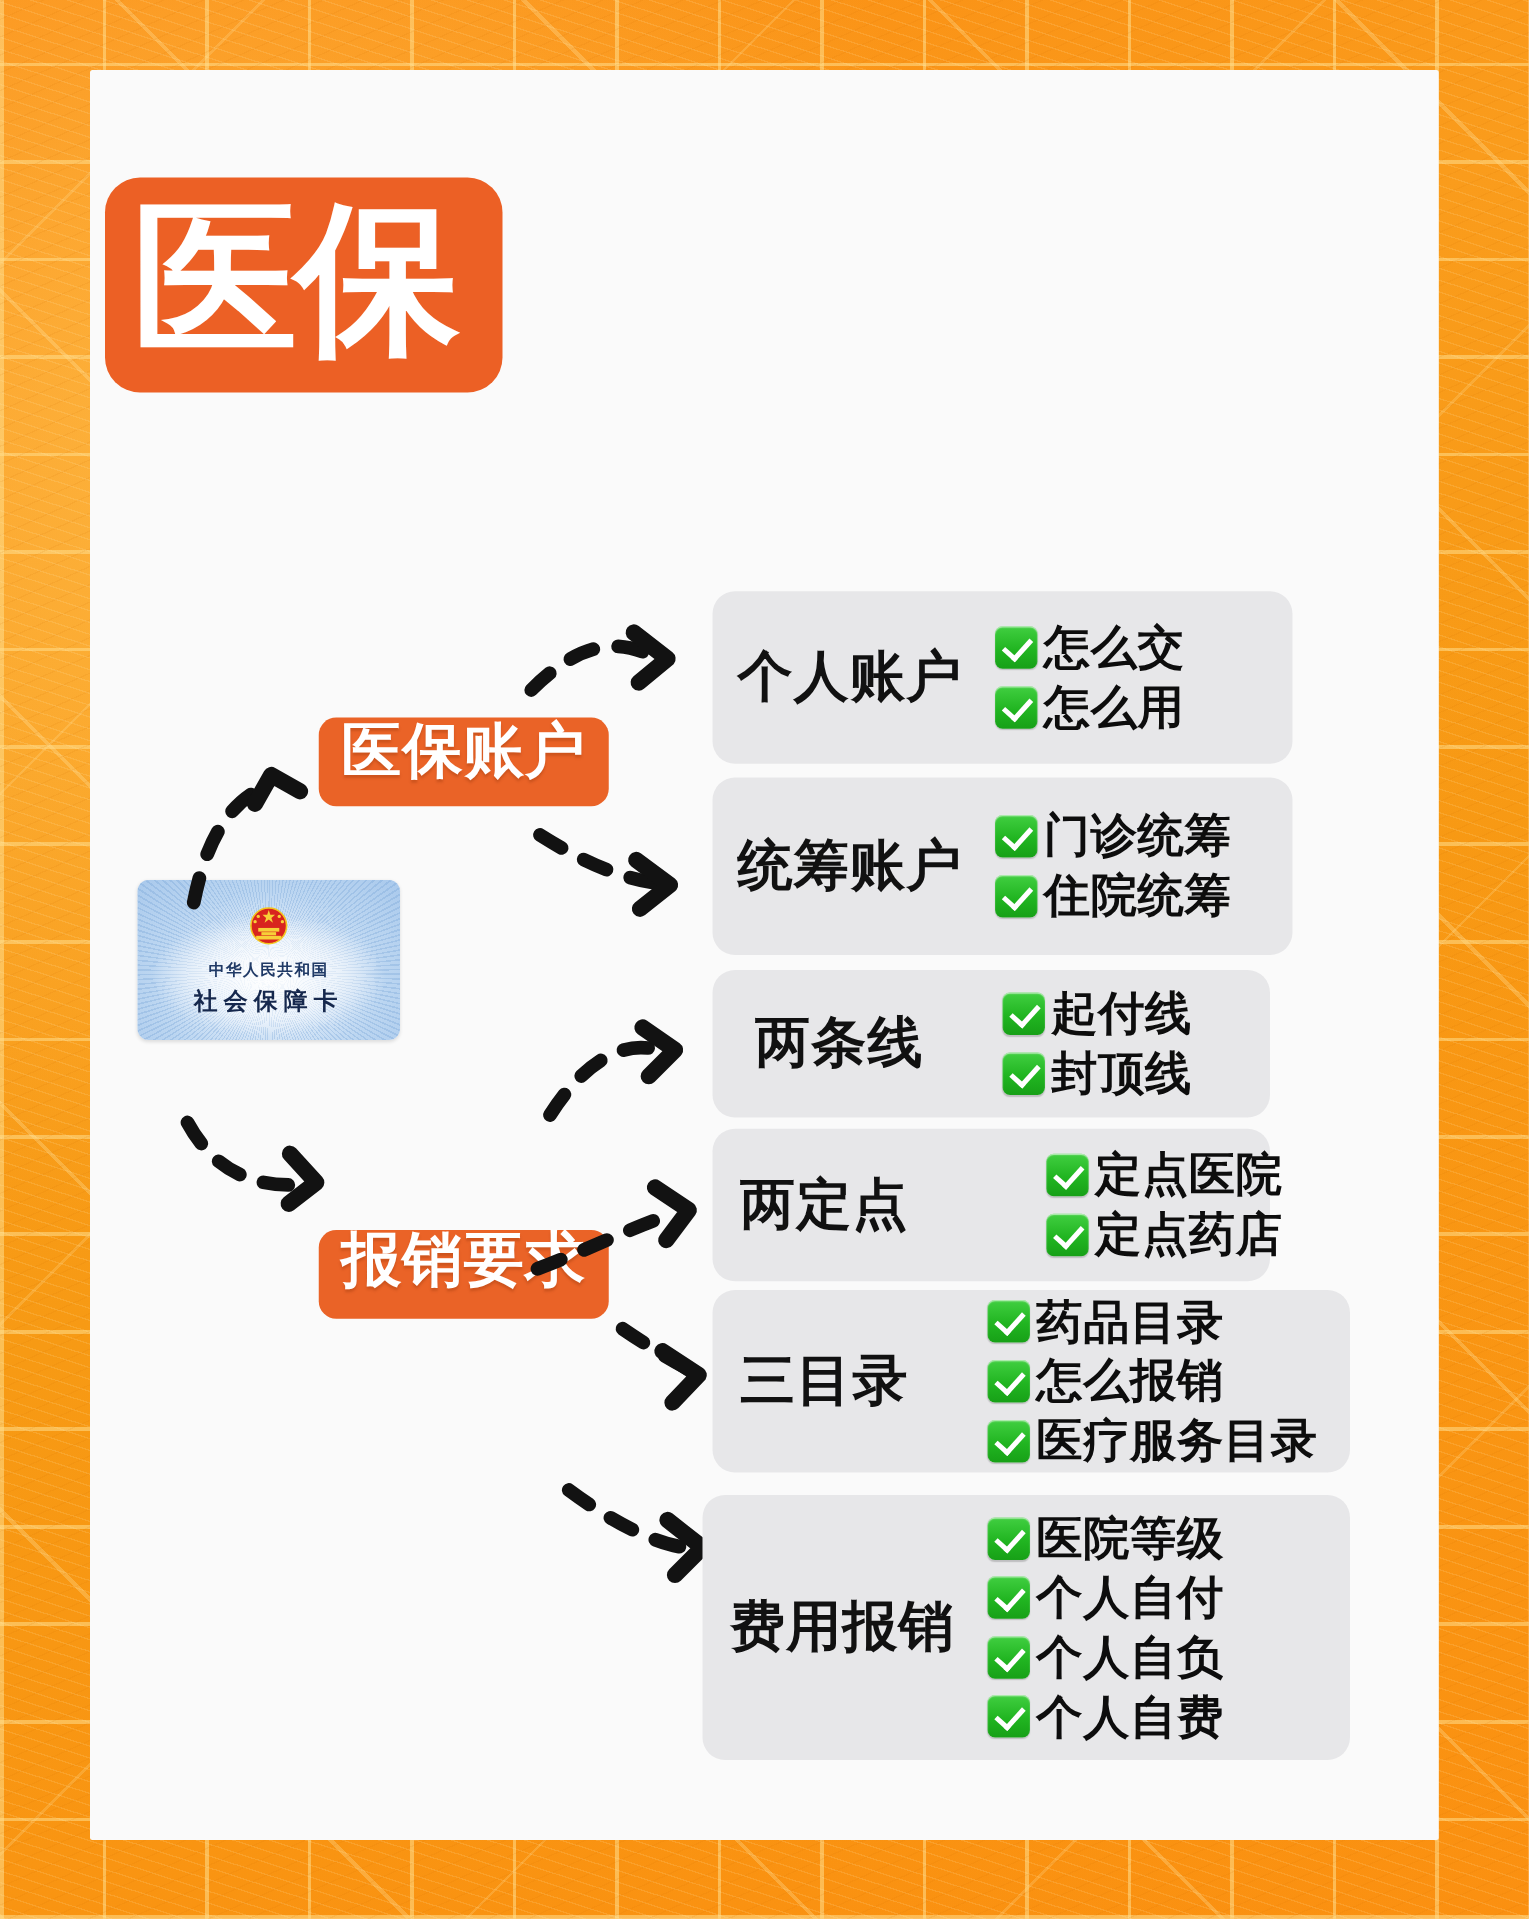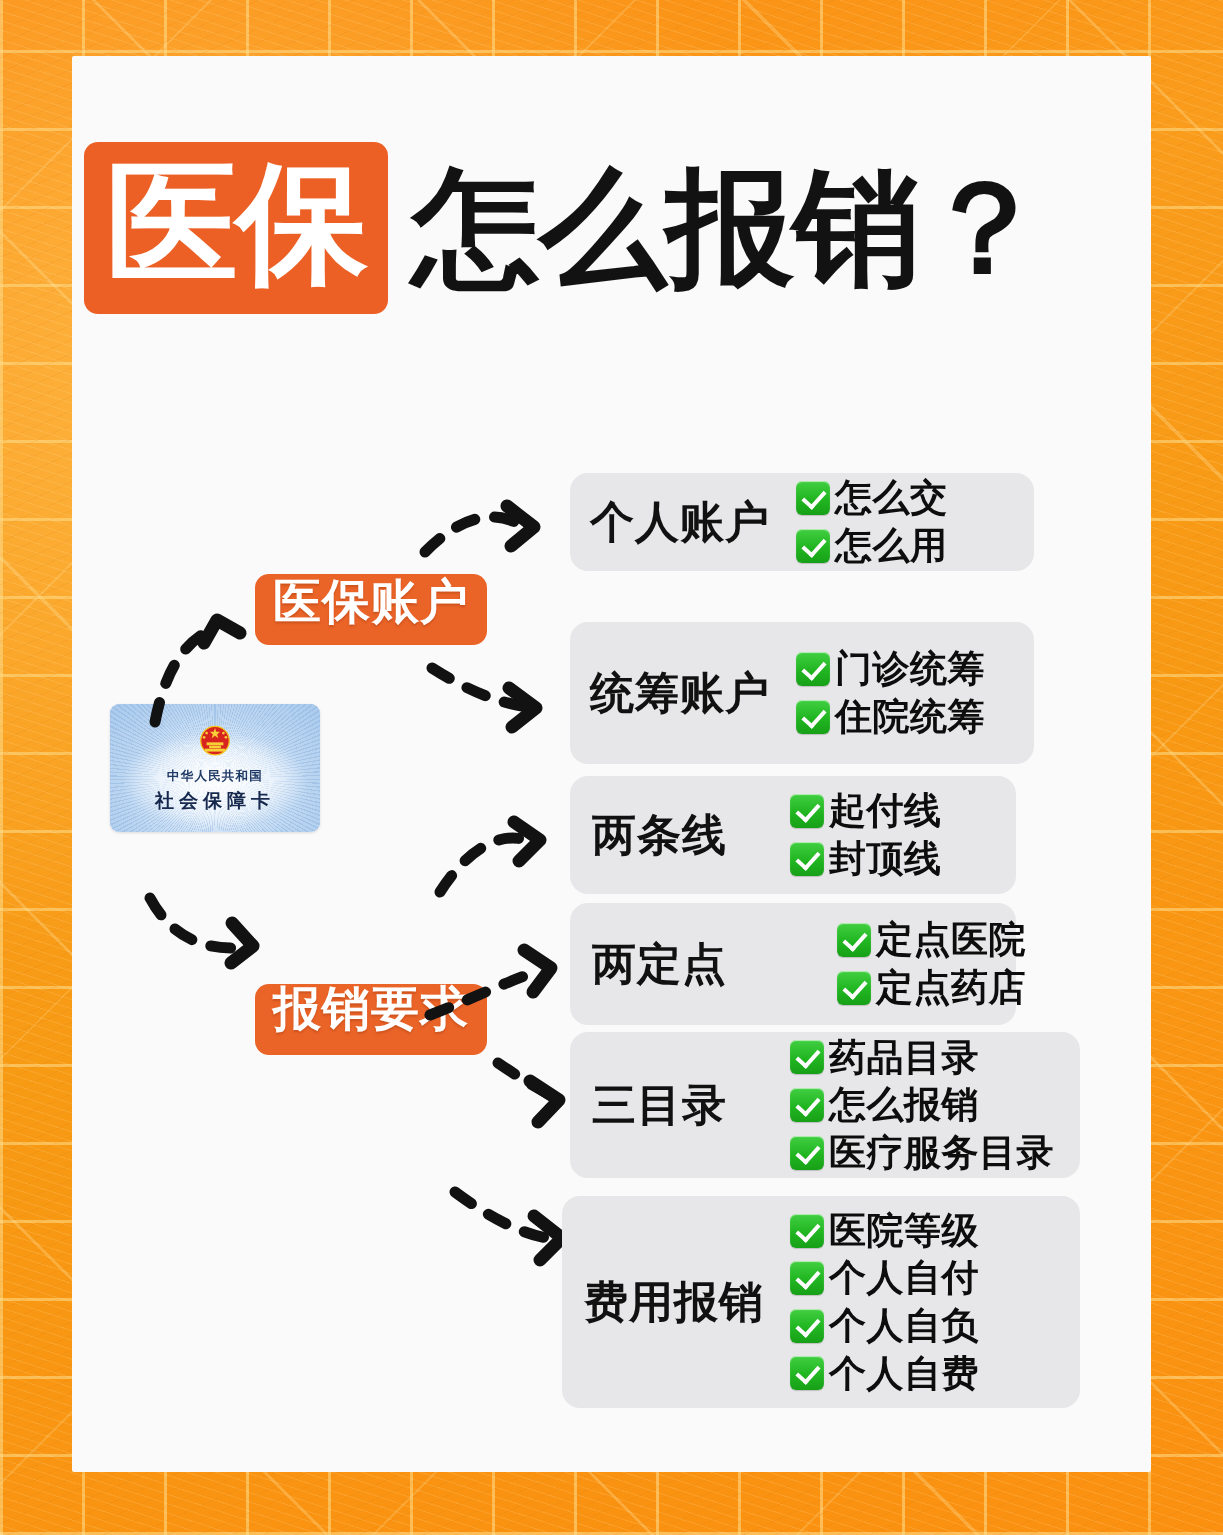--- a/index.html
+++ b/index.html
@@ -55,22 +55,22 @@
 
   
   .title-row {
     position: absolute;
     left: 84px; top: 142px;
     display: flex;
     align-items: center;
   }
   .title-badge {
     background: #ec6025;
-    border-radius: 14px;
-    padding: 16px 22px 24px 22px;
+    border-radius: 28px;
+    padding: 16px 36px 24px 22px;
     color: #ffffff;
     font-size: 132px;
     line-height: 1;
     font-weight: bold;
     letter-spacing: -2px;
   }
   .title-rest {
     margin-left: 24px;
     color: #121212;
     font-size: 128px;
@@ -209,21 +209,20 @@
   }
 </style>
 </head>
 <body>
 
 <div class="bg"></div>
 <div class="poster"></div>
 
 <div class="title-row">
   <span class="title-badge">医保</span>
-  <span class="title-rest">怎么报销？</span>
 </div>
 
 <div class="sscard">
   <div class="rays"></div>
   <div class="sheen"></div>
   <svg class="emblem" viewBox="0 0 100 100">
     <circle cx="50" cy="54" r="34" fill="#d8241e"></circle>
     <circle cx="50" cy="54" r="34" fill="none" stroke="#f3c51d" stroke-width="3"></circle>
     <polygon points="50,24 53,33 62,33 55,39 58,48 50,42 42,48 45,39 38,33 47,33" fill="#f7d038"></polygon>
     <circle cx="30" cy="36" r="3.2" fill="#f7d038"></circle>
@@ -257,21 +256,21 @@
     <polyline points="507,506 534,527 511,546"></polyline>
     <polyline points="509,688 536,708 512,727"></polyline>
     <polyline points="232,923 253,946 231,963"></polyline>
     <polyline points="514,822 540,840 519,861"></polyline>
     <polyline points="524,950 551,968 533,992"></polyline>
     <polyline points="530,1081 559,1100 538,1122"></polyline>
     <polyline points="534,1216 562,1238 540,1260"></polyline>
   </g>
 </svg>
 
-<div class="card" id="card-0" style="left:570px; top:473px; width:464px; height:98px;">
+<div class="card" id="card-0" style="left:570px; top:473px; width:464px; height:138px;">
   <div class="card-title" style="margin-left:20px; width:206px;">个人账户</div>
   <div class="card-items">
     <div class="item">
       <span class="chk"></span>
       <span class="item-label">怎么交</span>
     </div>
     <div class="item">
       <span class="chk"></span>
       <span class="item-label">怎么用</span>
     </div>
@@ -286,21 +285,21 @@
       <span class="item-label">门诊统筹</span>
     </div>
     <div class="item">
       <span class="chk"></span>
       <span class="item-label">住院统筹</span>
     </div>
   </div>
 </div>
 
 <div class="card" id="card-2" style="left:570px; top:776px; width:446px; height:118px;">
-  <div class="card-title" style="margin-left:22px; width:198px;">两条线</div>
+  <div class="card-title" style="margin-left:34px; width:198px;">两条线</div>
   <div class="card-items">
     <div class="item">
       <span class="chk"></span>
       <span class="item-label">起付线</span>
     </div>
     <div class="item">
       <span class="chk"></span>
       <span class="item-label">封顶线</span>
     </div>
   </div>

